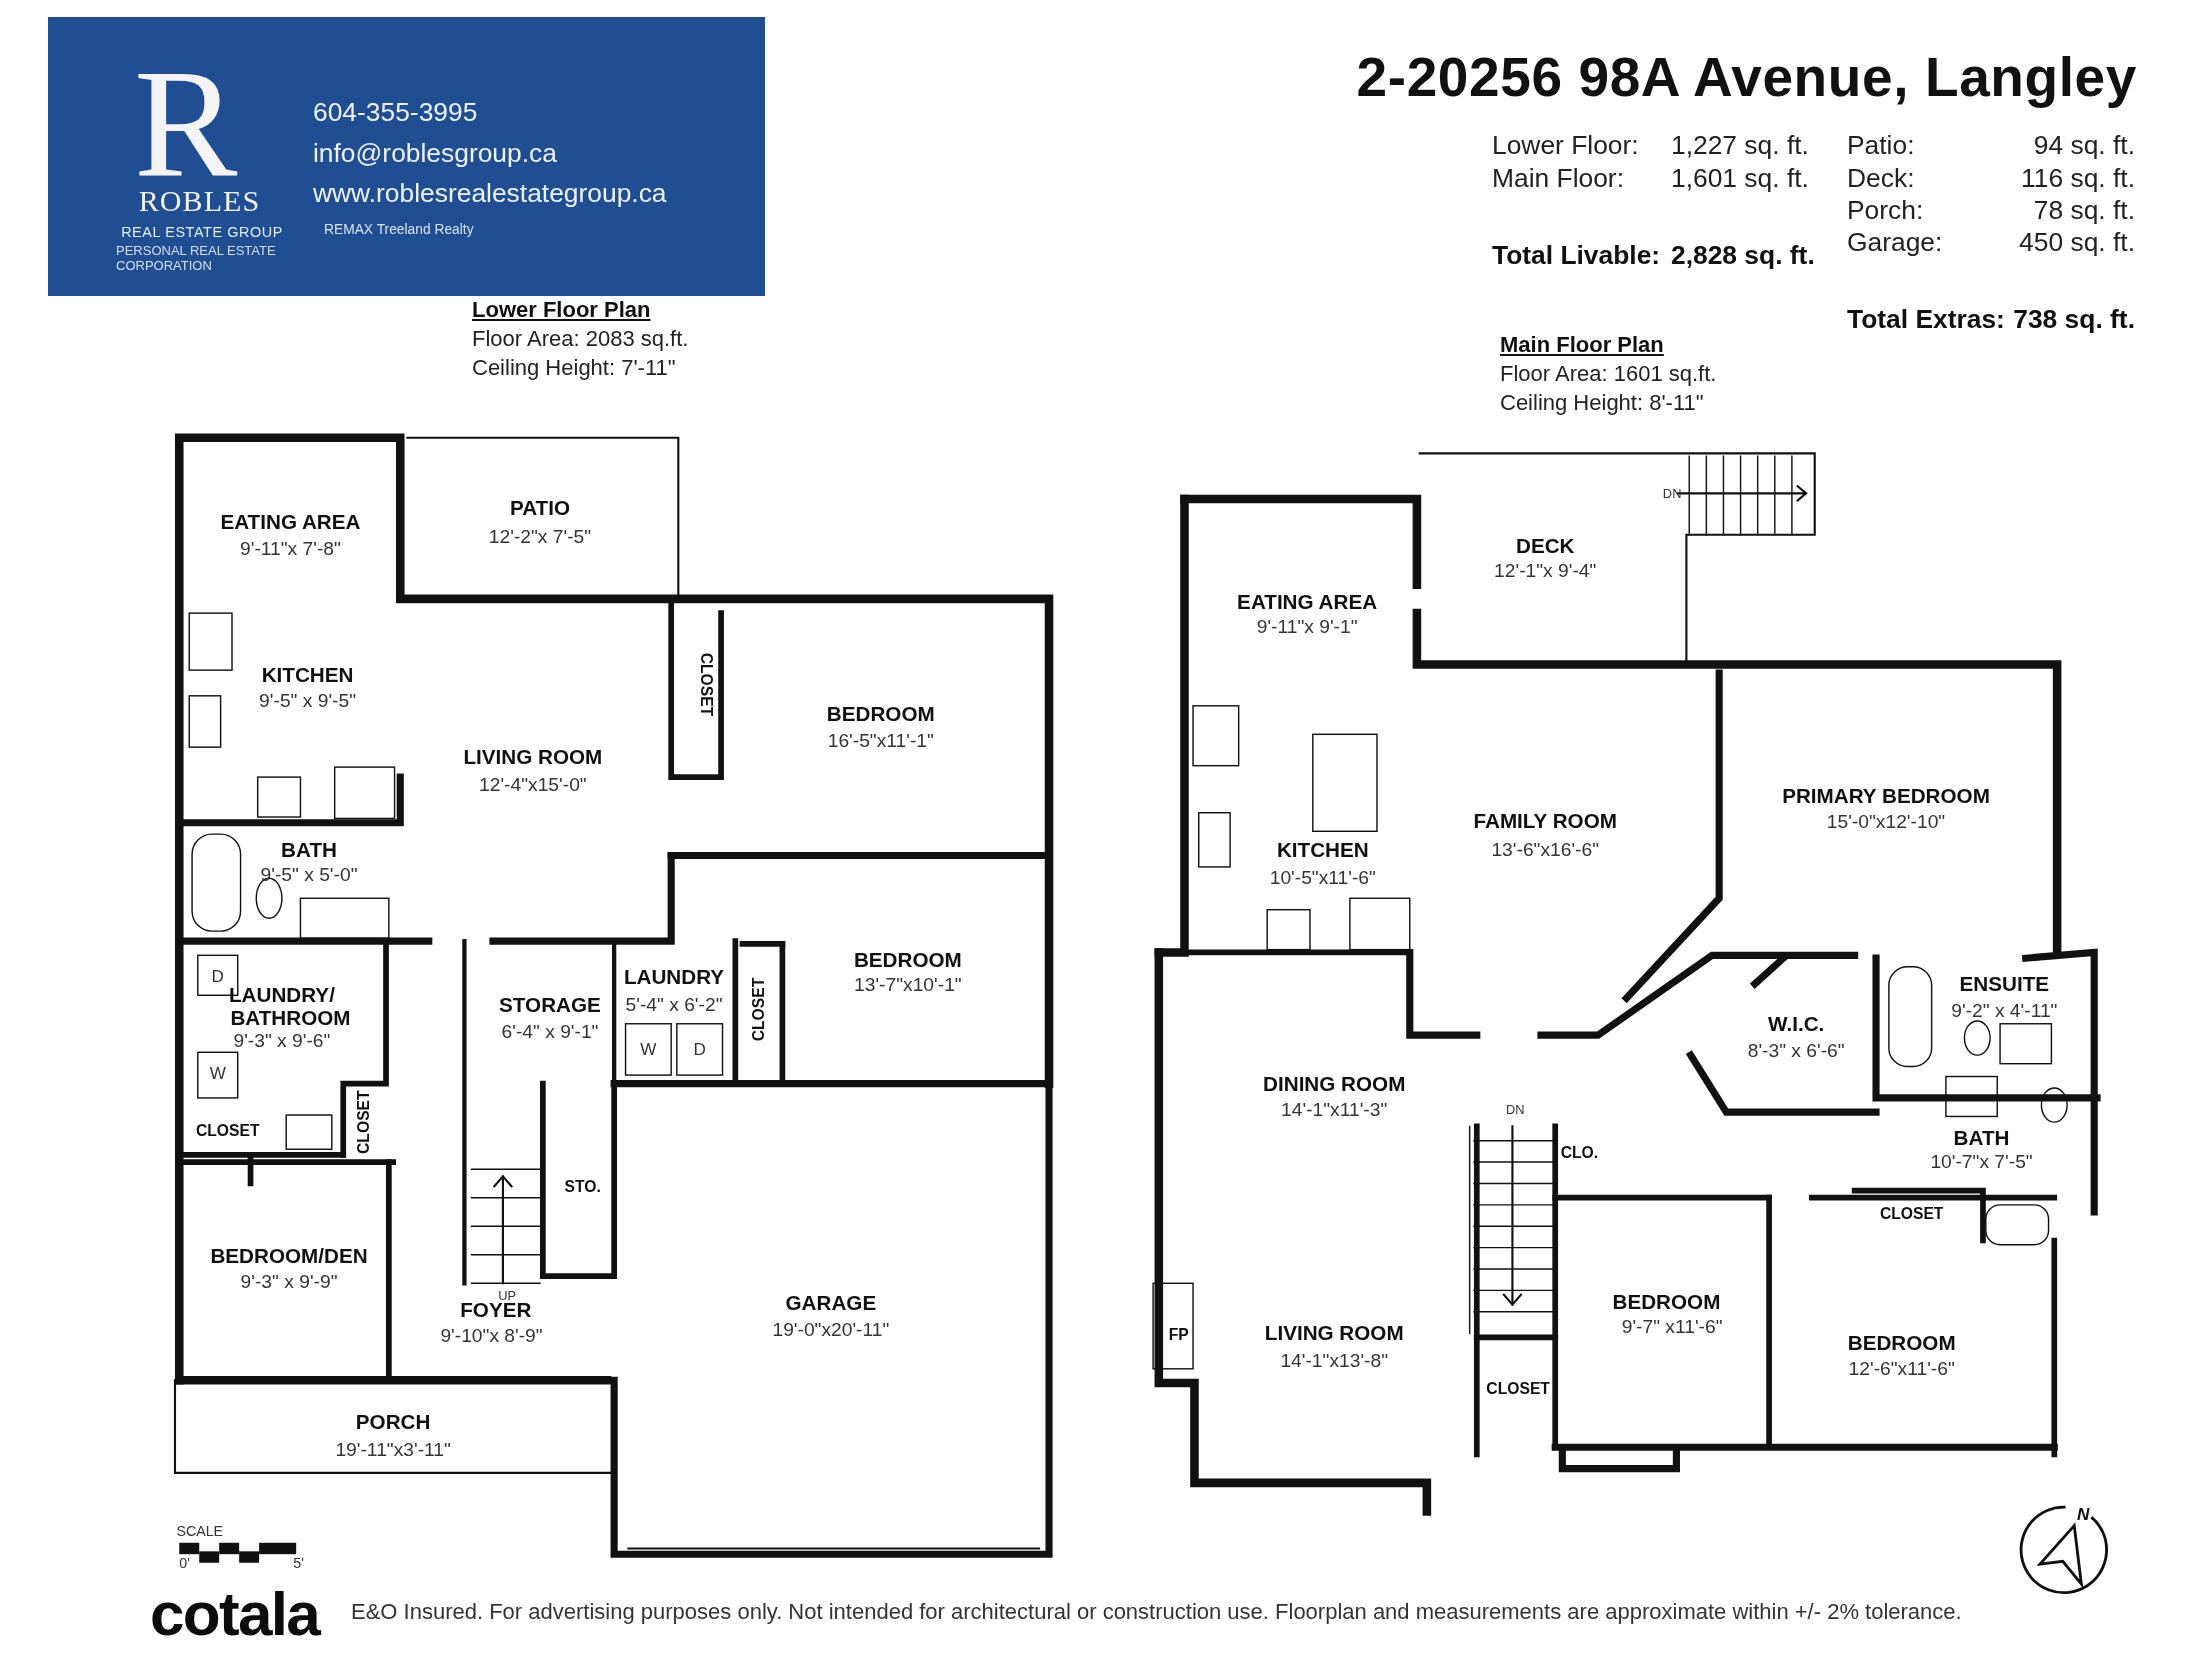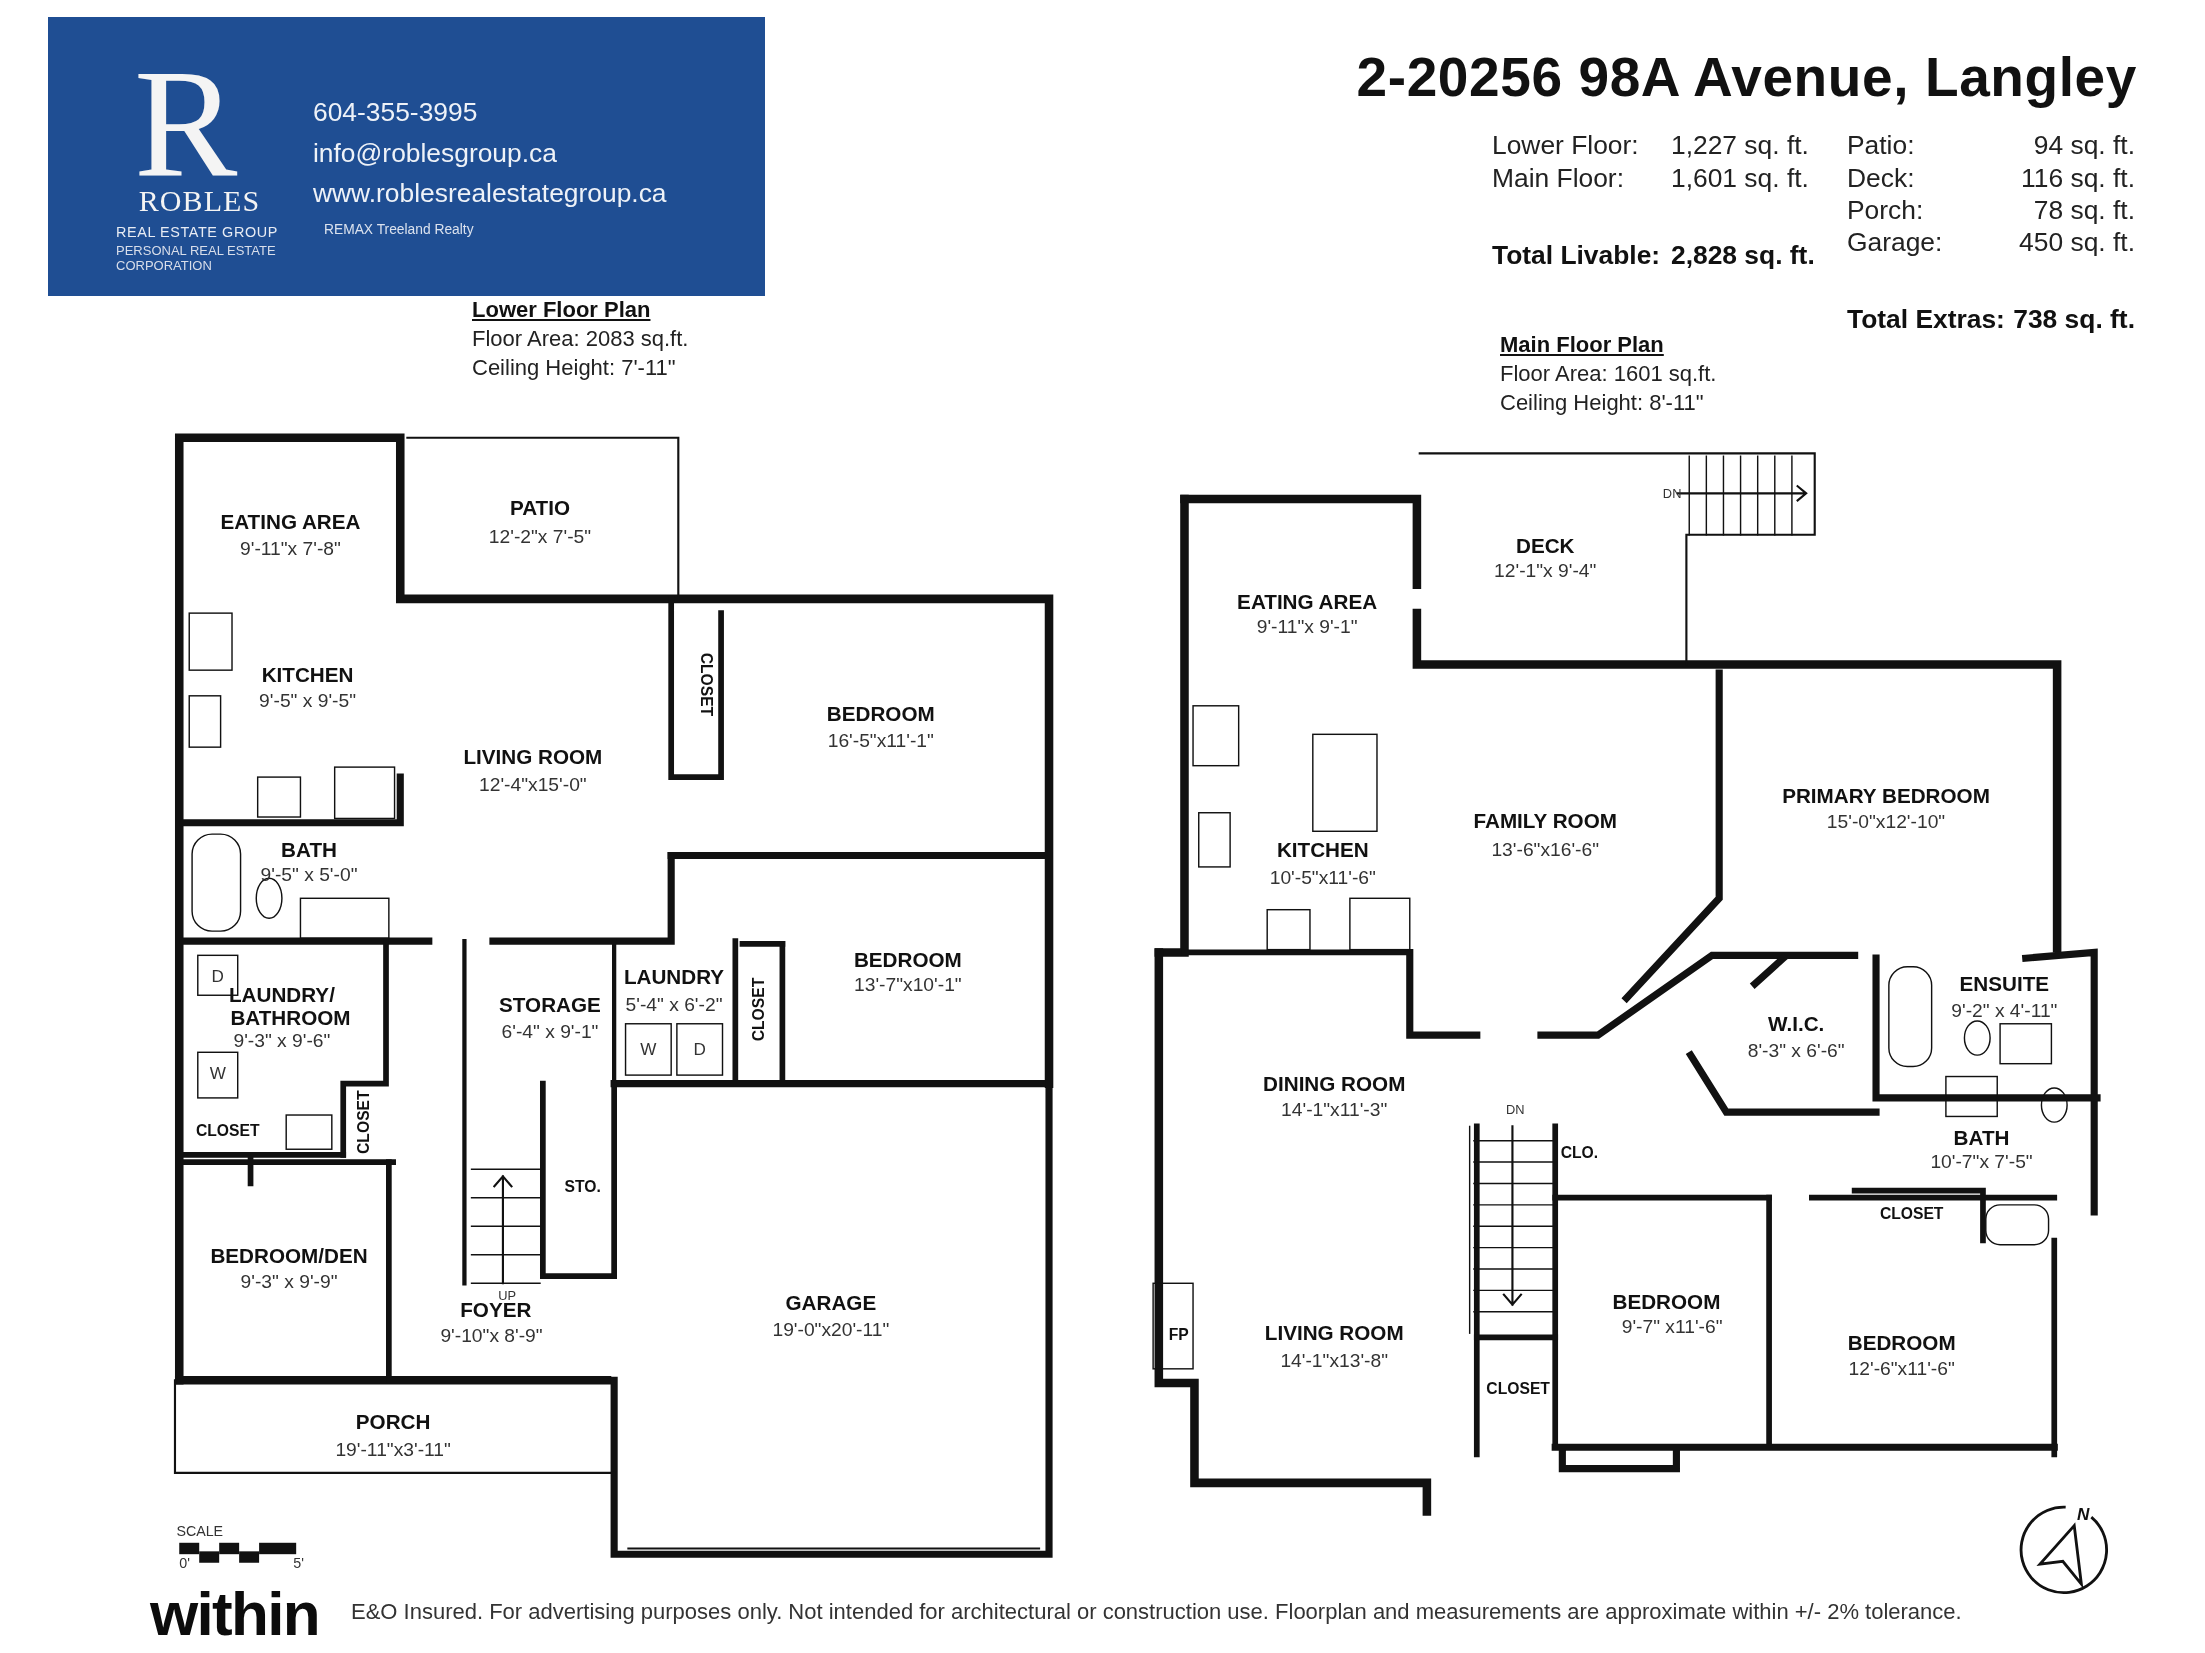--- a/index.html
+++ b/index.html
@@ -2,21 +2,21 @@
 <html style="font-size:9.2px"><head>
 <meta charset="utf-8">
 <style>
   html, body { margin:0; padding:0; background:#ffffff; }
   body { width:2205px; height:1654px; position:relative; overflow:hidden; font-family:"Liberation Sans", sans-serif; color:#111; }
   .abs { position:absolute; }
   
   .banner { left:48px; top:17px; width:717px; height:279px; background:#1f4e93; color:#fff; }
   .logo-r { position:absolute; left:86px; top:32px; font-family:"Liberation Serif", serif; font-size:155px; line-height:149px; color:#f4f4f4; font-weight:400; }
   .logo-name { position:absolute; left:68px; top:167px; width:167px; text-align:center; font-family:"Liberation Serif", serif; font-size:30px; letter-spacing:1.1px; color:#f4f4f4; }
-  .logo-sub { position:absolute; left:68px; top:207px; width:167px; text-align:left; font-size:14.4px; letter-spacing:0.6px; color:#e8ecf4; }
+  .logo-sub { position:absolute; left:68px; top:207px; width:167px; text-align:right; font-size:14.4px; letter-spacing:0.6px; color:#e8ecf4; }
   .logo-sub2 { position:absolute; left:68px; top:226px; width:167px; text-align:left; font-size:13px; color:#d8deea; }
   .contact { position:absolute; left:265px; font-size:26.4px; color:#eef2f8; }
   .brokerage { position:absolute; left:265px; top:205px; font-size:13.8px; color:#dbe2ee;margin-left:11px; }
   
   .title { right:68px; top:45px; font-size:55px; font-weight:700; letter-spacing:0.6px; }
   .stats { font-size:26.4px; color:#222; }
   .stats .row { position:absolute; white-space:nowrap; }
   .bold { font-weight:700; color:#111;margin-top:36px; }
   
   .fp-head { font-size:22px; line-height:29px; color:#222; }
@@ -267,15 +267,15 @@
     <text x="205" y="1100" style="font-family:'Liberation Sans',sans-serif;font-size:10px;fill:#333">5'</text>
   </g>
 
   <g>
     <path d="M1448,1057 A30,30 0 1 0 1466,1064" fill="none" stroke="#111" stroke-width="2"></path>
     <text x="1456" y="1066" style="font-family:'Liberation Sans',sans-serif;font-style:italic;font-weight:700;font-size:12px;fill:#111">N</text>
     <path d="M1454,1070 L1430,1097 L1446,1095 L1459,1111 Z" fill="none" stroke="#111" stroke-width="2" stroke-linejoin="miter"></path>
   </g>
 </svg>
 
-<div class="abs footer-logo">within</div>
+<div class="abs footer-logo">cotala</div>
 <div class="abs disclaimer">E&amp;O Insured. For advertising purposes only. Not intended for architectural or construction use. Floorplan and measurements are approximate within +/- 2% tolerance.</div>
 
 
 </body></html>

